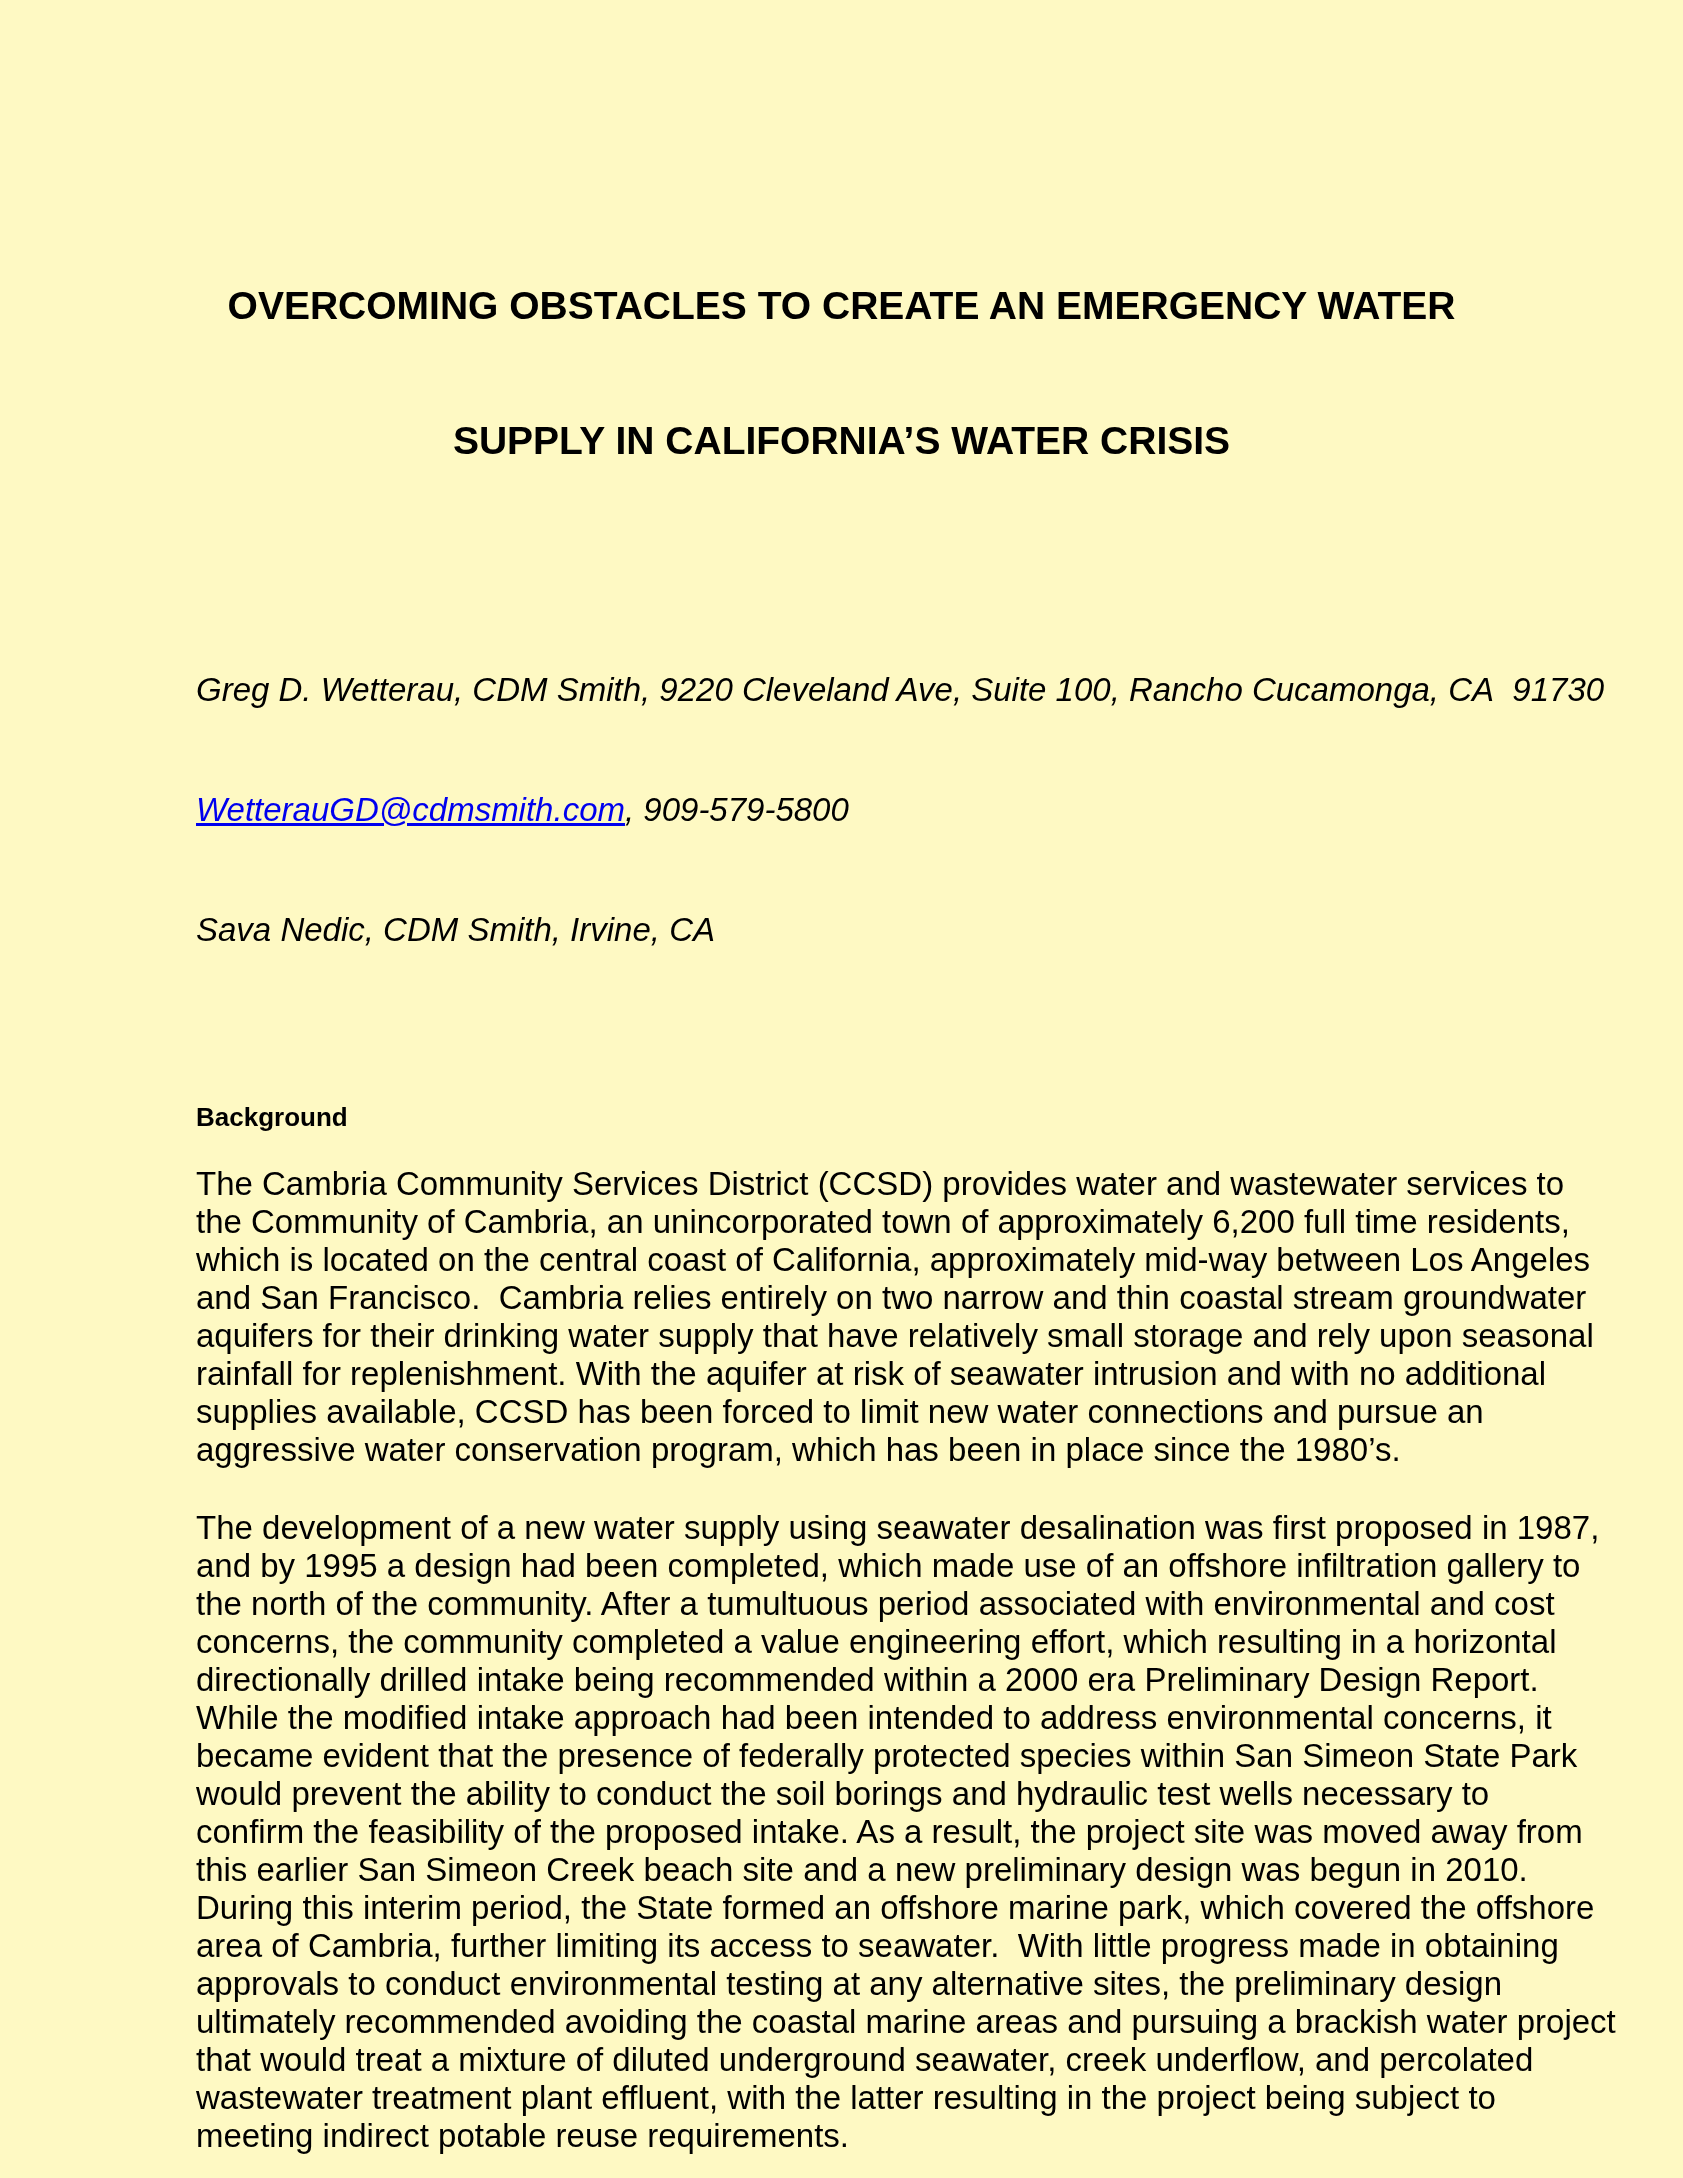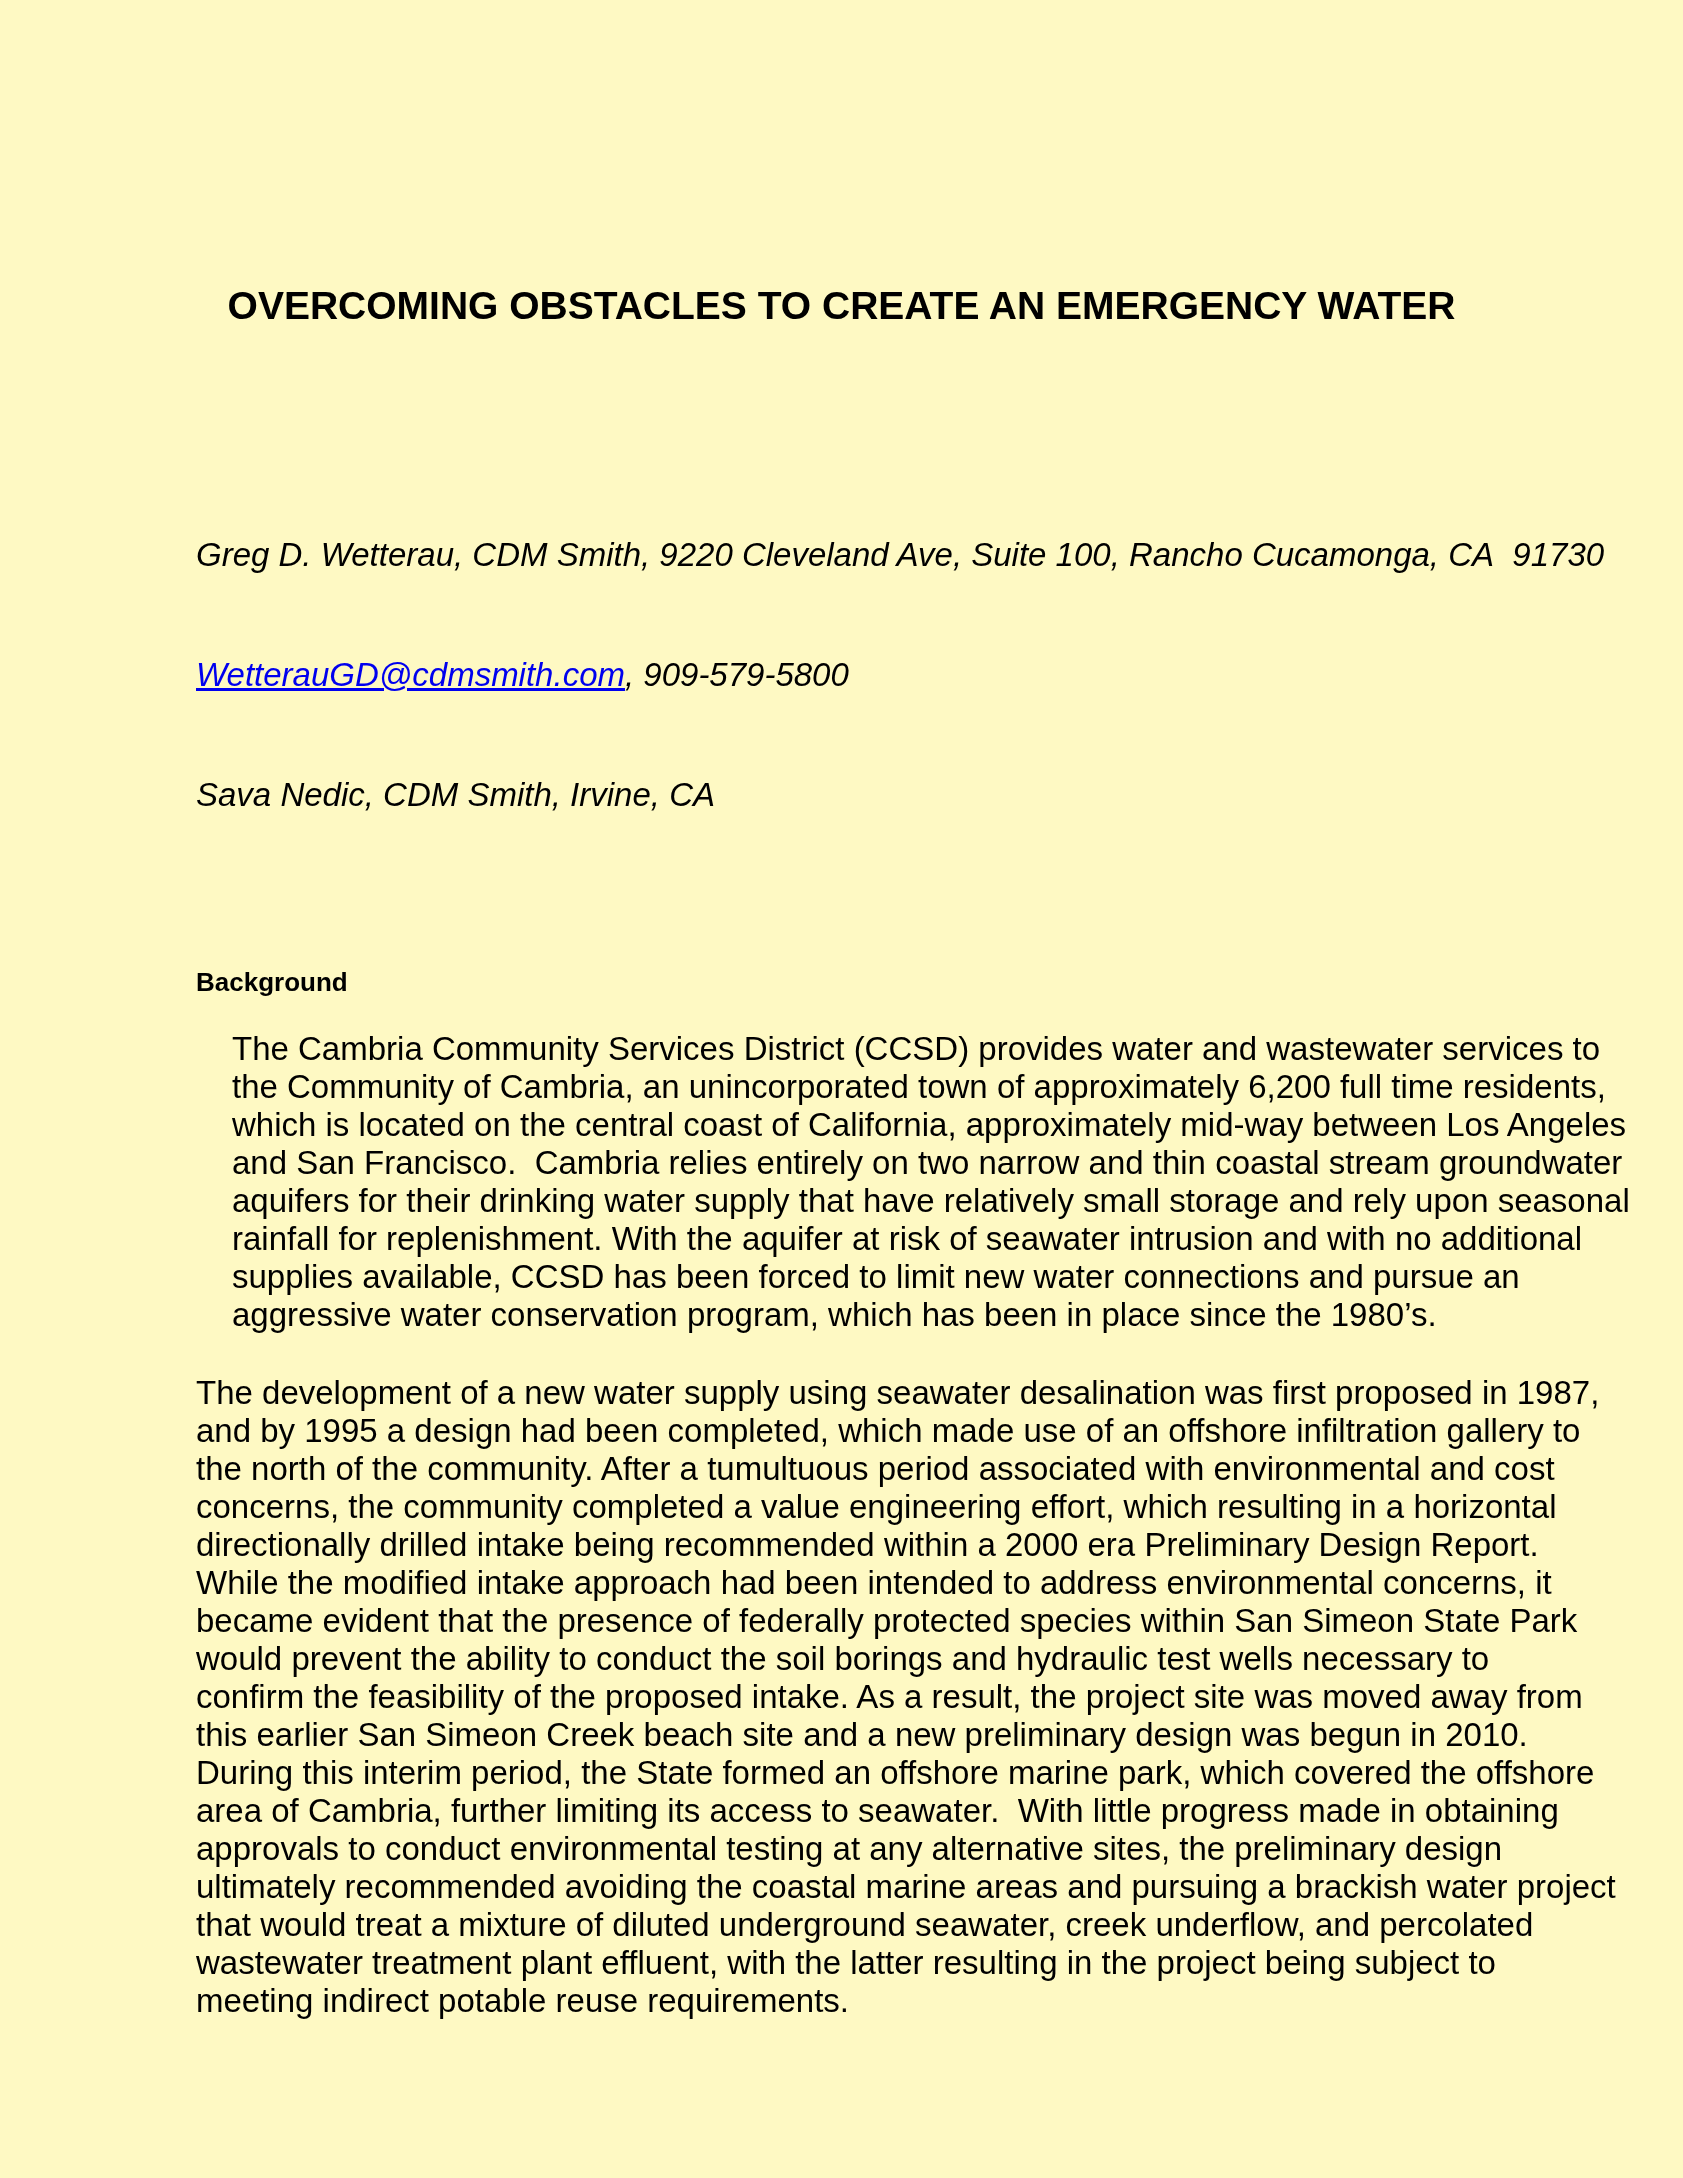--- a/index.html
+++ b/index.html
@@ -44,30 +44,31 @@
     line-height: 44px;
     text-align: left;
   }
   .para {
     margin: 40px 0 0 0;
     font-size: 33px;
     line-height: 38px;
     white-space: pre;
     text-align: left;
   }
-  .para.first { margin-top: 26px; margin-left: 36px; }
+  .para.first { margin-top: 26px; }
 </style>
 </head>
 <body>
 
 <div class="page">
   <div class="content">
 
     <h1 class="title">
       <div>OVERCOMING OBSTACLES TO CREATE AN EMERGENCY WATER</div>
+      <div>SUPPLY IN CALIFORNIA’S WATER CRISIS</div>
     </h1>
 
     <div class="authors">
       <div>Greg D. Wetterau, CDM Smith, 9220 Cleveland Ave, Suite 100, Rancho Cucamonga, CA&nbsp; 91730</div>
       <div><a class="email-link">WetterauGD@cdmsmith.com</a><span>, 909-579-5800</span></div>
       <div>Sava Nedic, CDM Smith, Irvine, CA</div>
     </div>
 
     <h2 class="section-heading">Background</h2>
 

